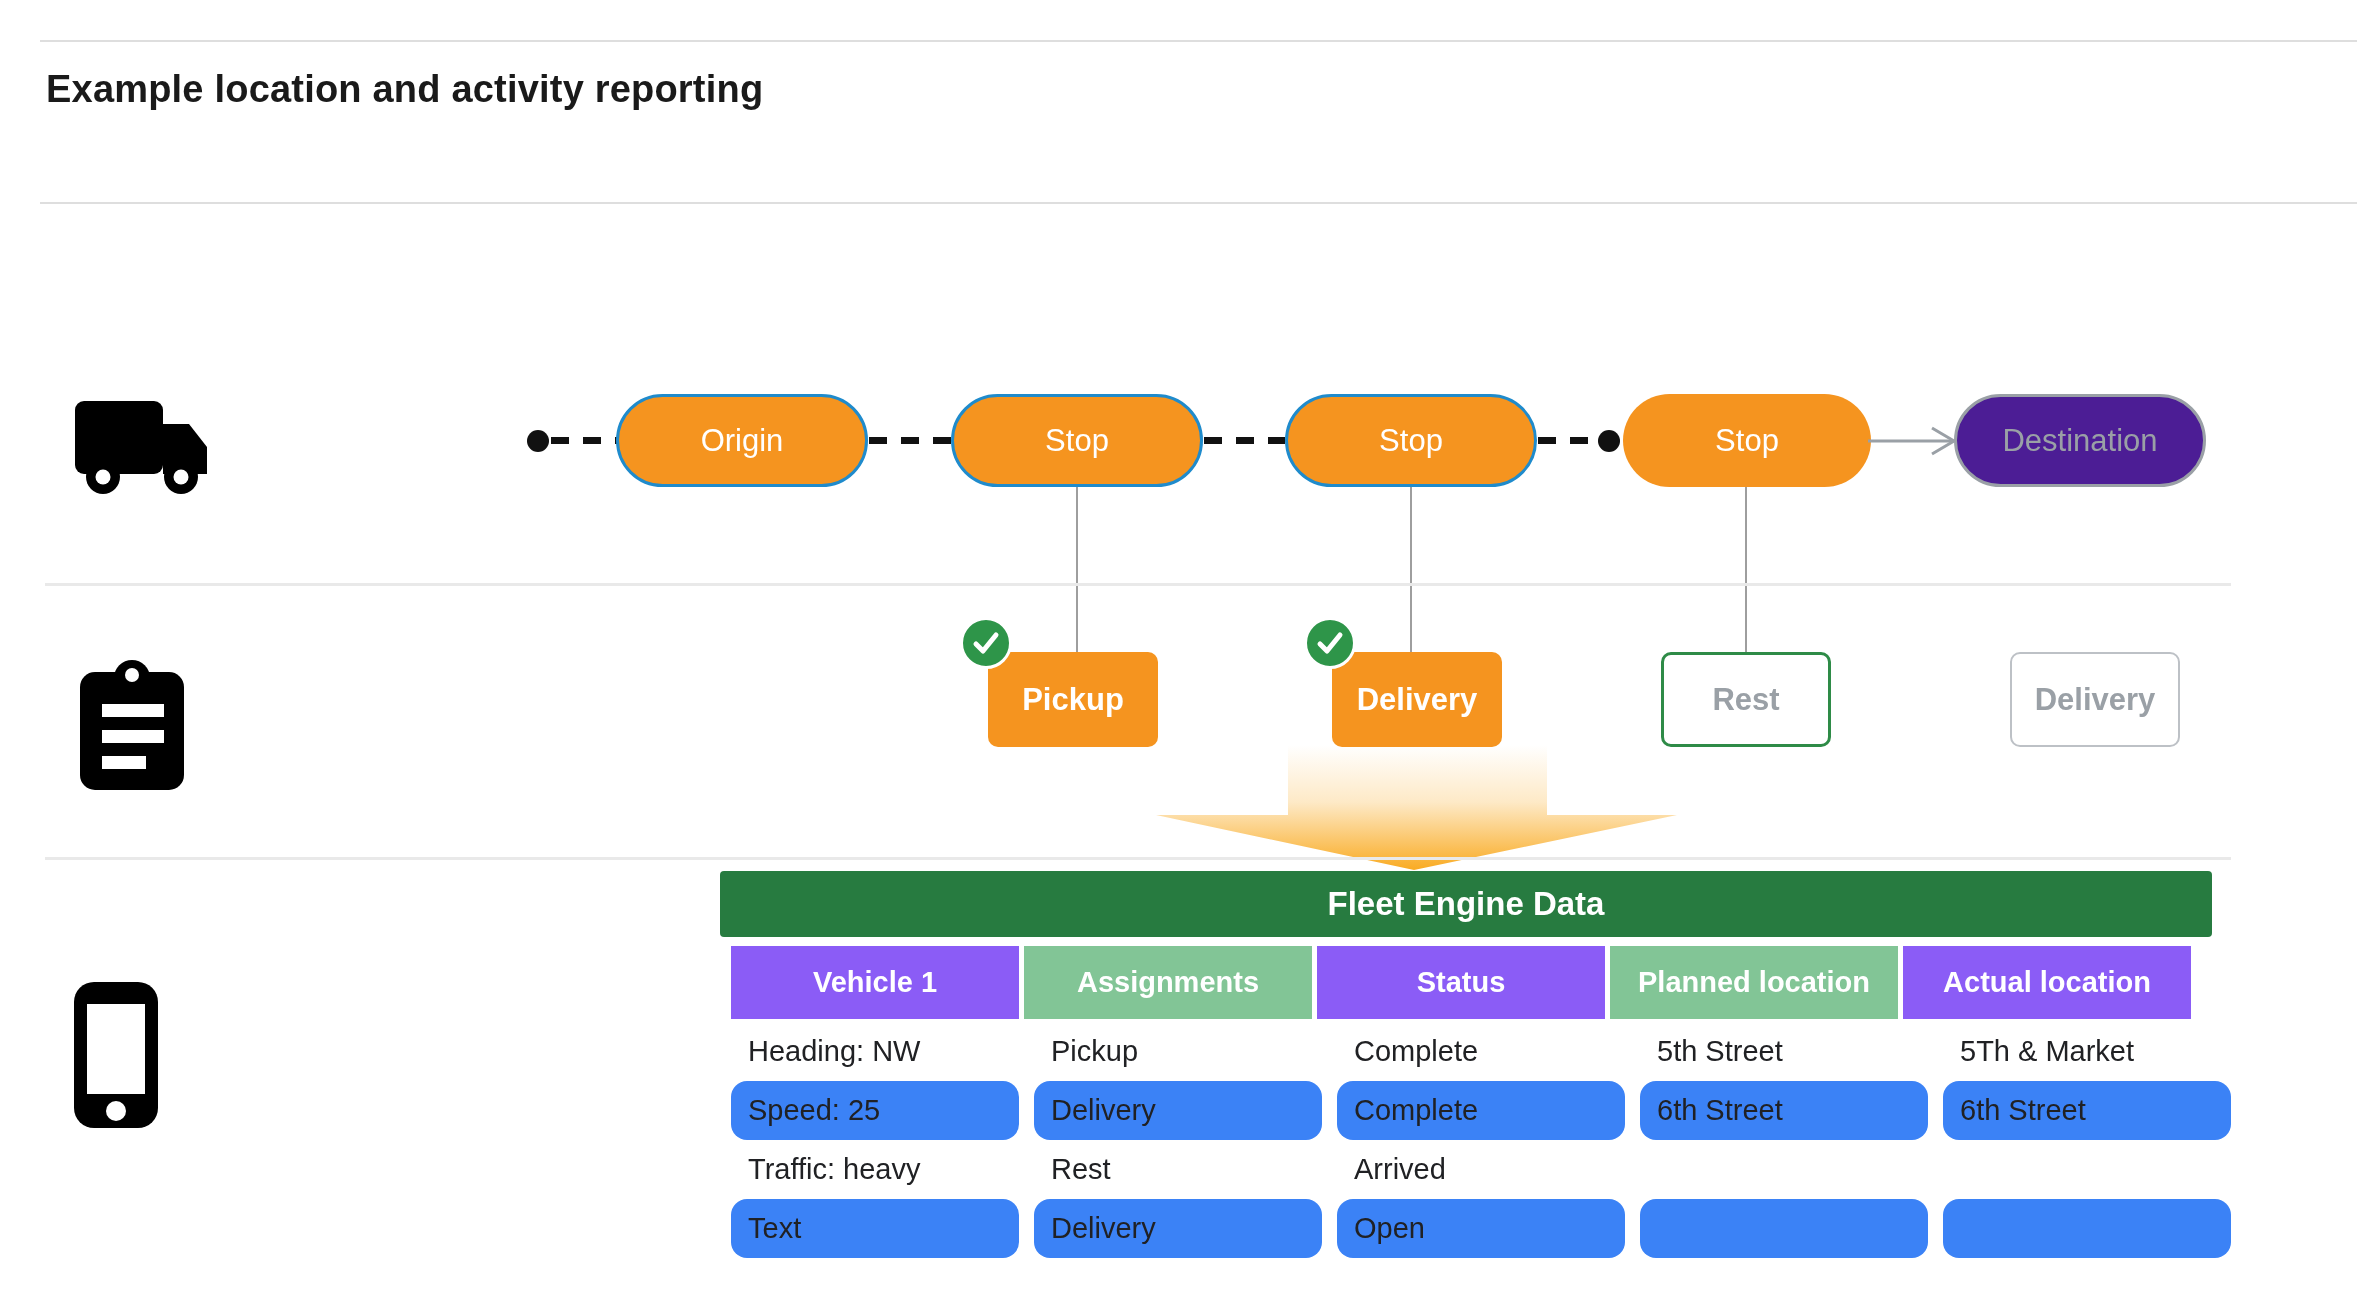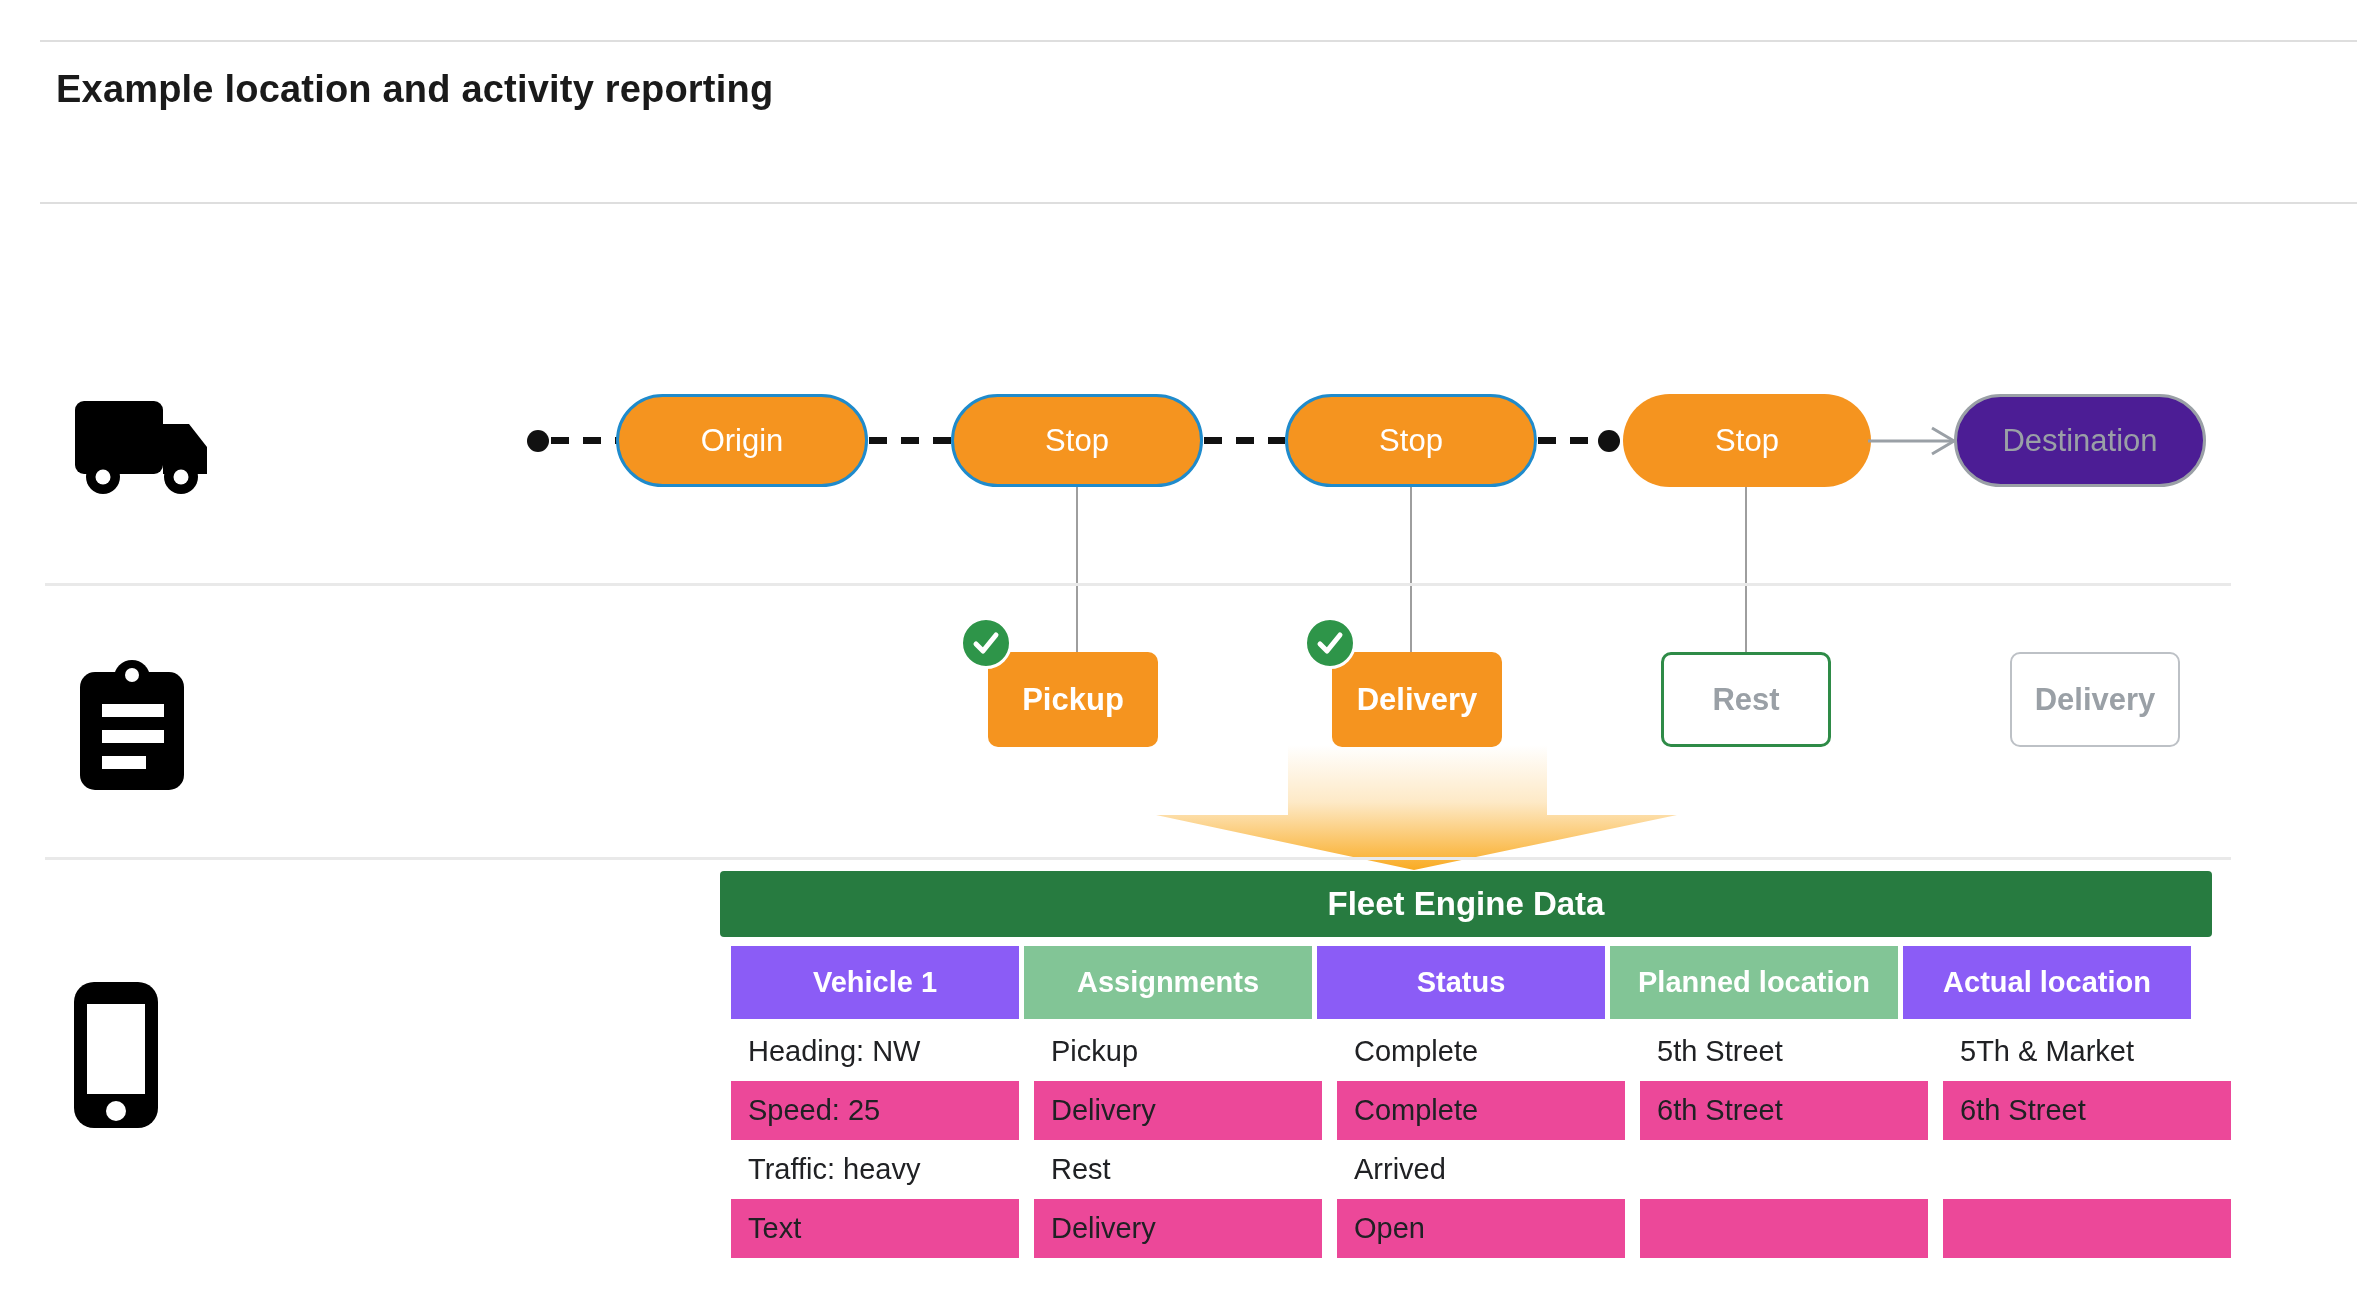--- a/index.html
+++ b/index.html
@@ -16,21 +16,21 @@
 
   
   .rule { position: absolute; background: #dedede; height: 2px; }
   .rule-top        { left: 40px; top: 40px;  width: 2317px; }
   .rule-title-bot  { left: 40px; top: 202px; width: 2317px; }
   .rule-section    { left: 45px; height: 3px; width: 2186px; background: #e9e9e9; }
   .rule-sec-1 { top: 583px; }
   .rule-sec-2 { top: 857px; }
 
   .page-title {
-    position: absolute; left: 56px; top: 68px;
+    position: absolute; left: 46px; top: 68px;
     font-size: 38px; font-weight: 700; color: #1a1a1a;
     letter-spacing: 0.2px;
   }
 
   
   .pill {
     position: absolute; top: 394px; height: 93px;
     border-radius: 47px;
     display: flex; align-items: center; justify-content: center;
     font-size: 31px; font-weight: 400;
@@ -121,21 +121,21 @@
   .tbody-grid {
     position: absolute; left: 731px; top: 1022px;
     display: grid; grid-template-columns: repeat(5, 288px); column-gap: 15px;
     grid-auto-rows: 59px;
   }
   .td-cell {
     display: flex; align-items: center;
     padding-left: 17px;
     font-size: 29px; color: #202124; font-weight: 400;
   }
-  .row-even { background: #ec4899; }
+  .row-even { background: #3b82f6; border-radius: 16px; }
 
   
   .icon-truck     { position: absolute; left: 72px; top: 398px; }
   .icon-clipboard { position: absolute; left: 72px; top: 658px; }
   .icon-phone     { position: absolute; left: 72px; top: 980px; }
   .dest-arrow     { position: absolute; left: 1868px; top: 424px; }
 </style>
 </head>
 <body>
 

